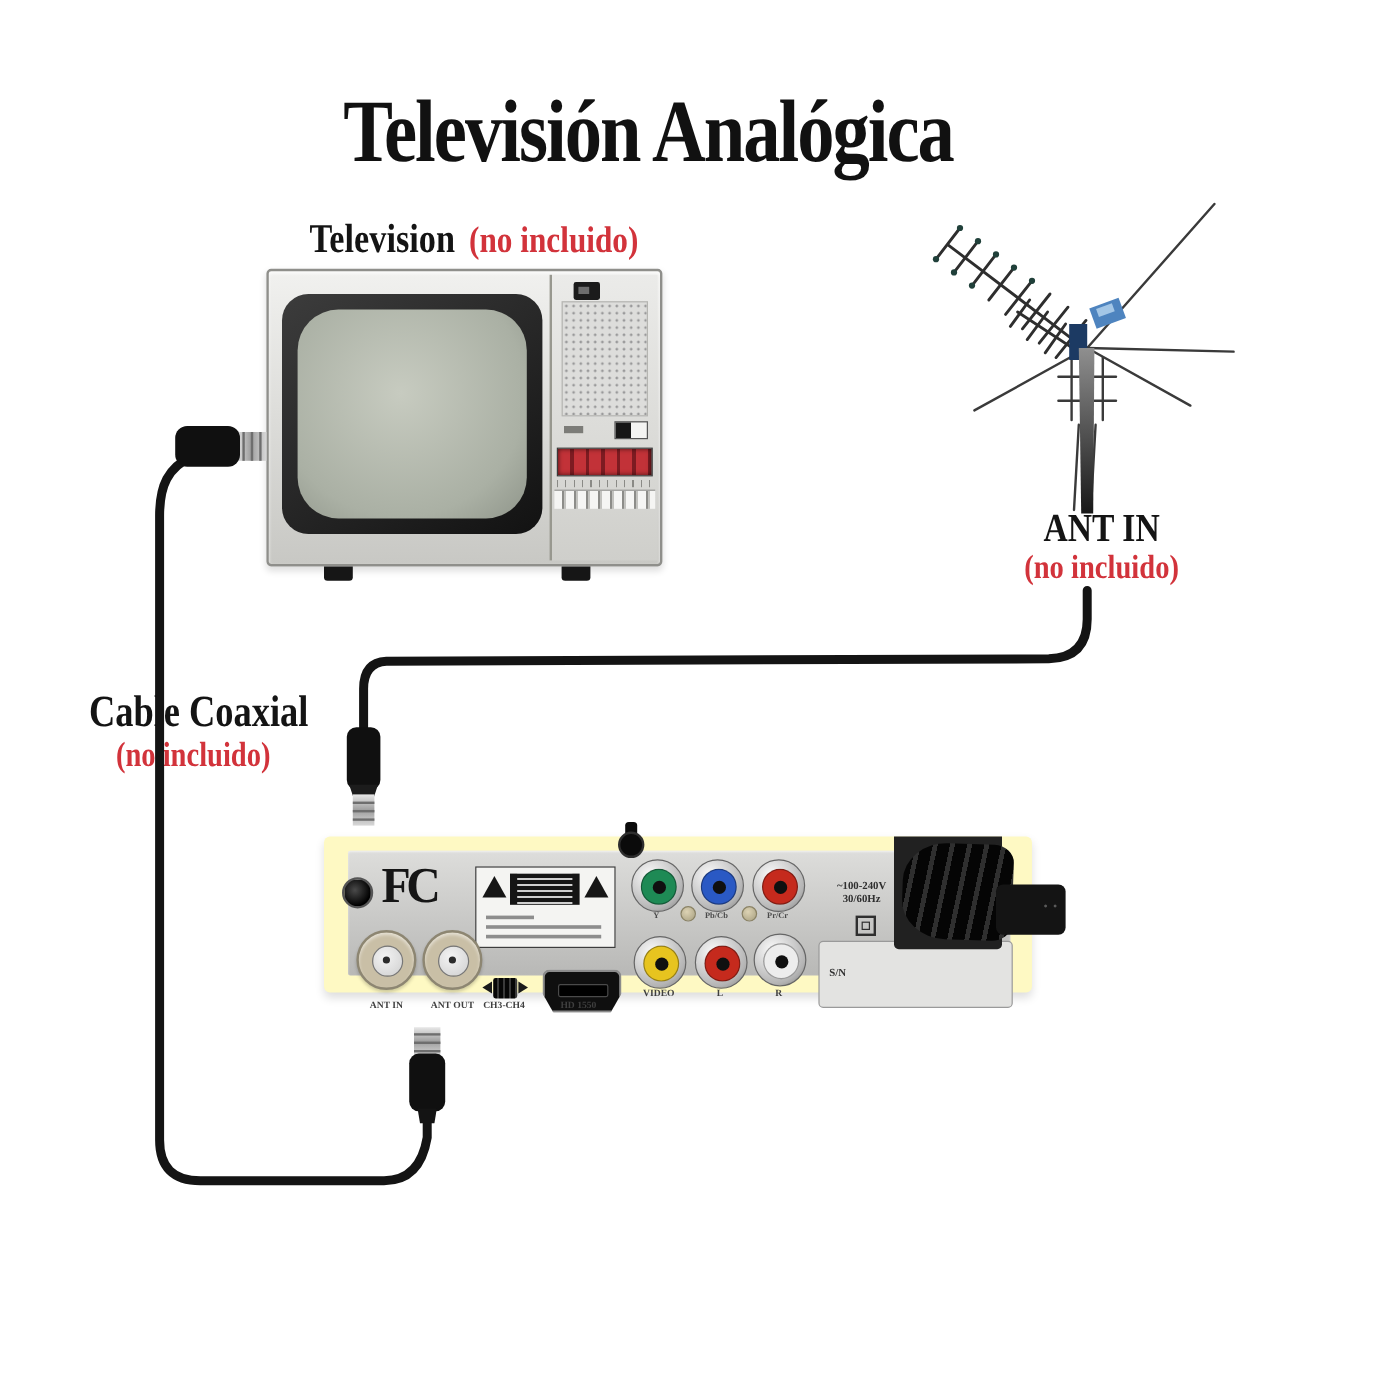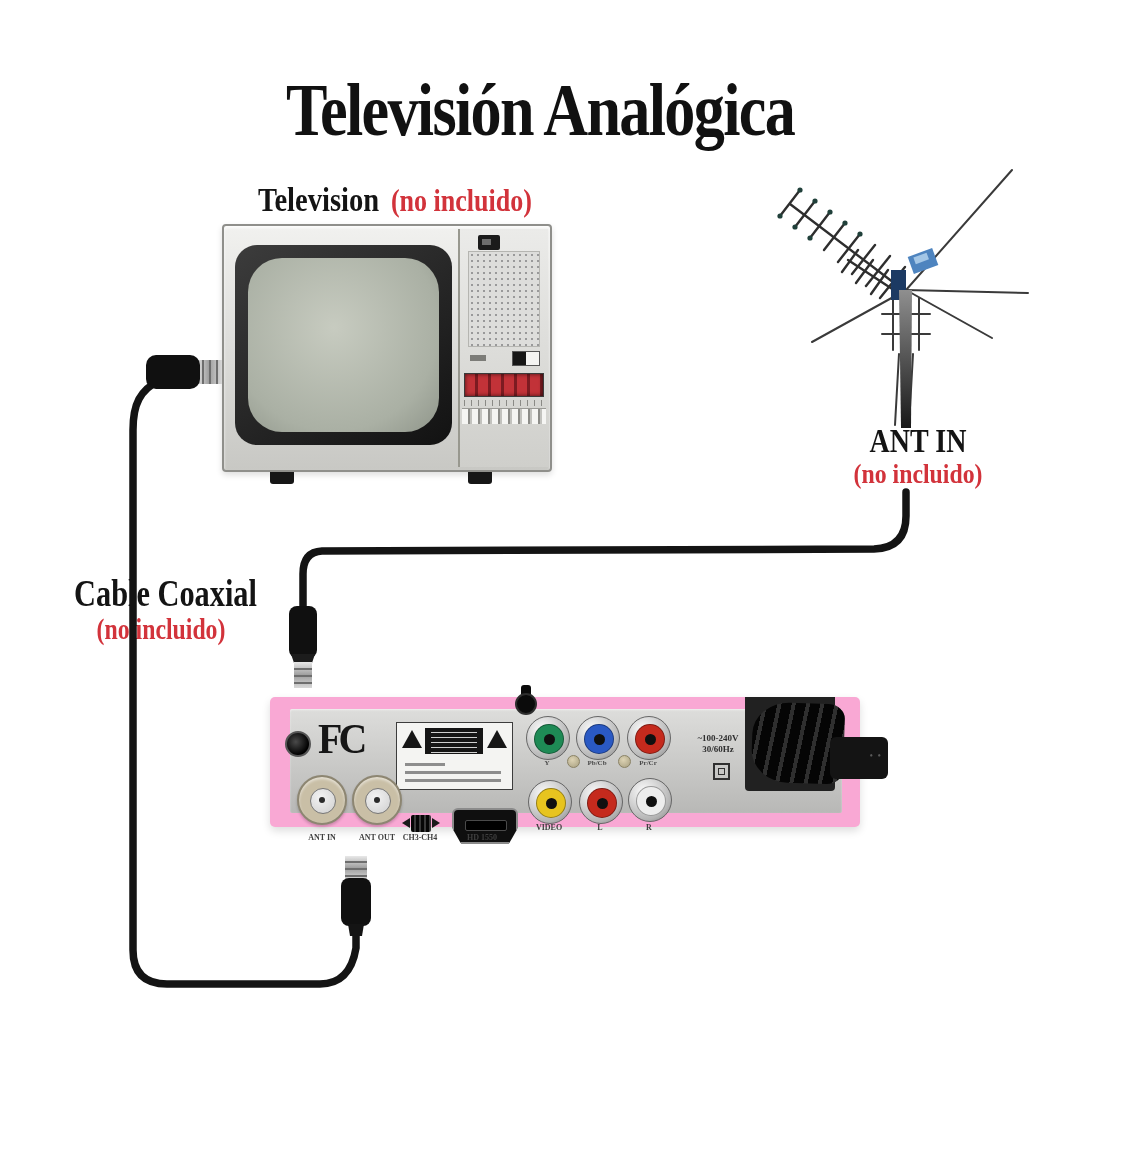--- a/index.html
+++ b/index.html
@@ -48,21 +48,21 @@
     background:repeating-linear-gradient(90deg,#c23238 0 10px,#7c1b21 10px 13px);
     box-shadow:inset 0 0 4px #000000aa;}
   .tv-ticks{position:absolute;left:4px;right:4px;top:171px;height:6px;
     background:repeating-linear-gradient(90deg,#8a8a86 0 1px,transparent 1px 7px);}
   .tv-buttons{position:absolute;left:2px;right:2px;top:179px;height:15px;border-top:1px solid #9a9a96;
     background:repeating-linear-gradient(90deg,#f5f5f3 0 6px,#8c8c88 6px 8px,#c2c2be 8px 10px);}
   .tv-foot{position:absolute;bottom:-12px;width:24px;height:12px;background:#161616;border-radius:0 0 3px 3px;}
   .tv-foot.f1{left:48px;} .tv-foot.f2{left:246px;}
 
   
-  .stb{position:absolute;left:270px;top:697px;width:590px;height:130px;background:#f9a8d4;
+  .stb{position:absolute;left:270px;top:697px;width:590px;height:130px;background:#fef9c3;
     border-radius:5px;z-index:2;box-shadow:0 4px 8px #00000022;}
   .stb-panel{position:absolute;left:20px;top:12px;right:18px;bottom:14px;
     background:linear-gradient(180deg,#dddddb,#b8b8b6);border-radius:2px;
     box-shadow:inset 0 1px 2px #ffffff99;}
   .screw-left{position:absolute;left:15px;top:34px;width:22px;height:22px;border-radius:50%;
     background:radial-gradient(circle at 40% 40%, #4a4a4a, #000 70%);border:2px solid #555;}
   .fcc{position:absolute;left:48px;top:18px;font-size:42px;font-weight:bold;color:#161616;
     letter-spacing:-4px;transform:scaleX(0.95);transform-origin:left;}
   .caution{position:absolute;left:126px;top:25px;width:115px;height:66px;background:#f4f4f2;
     border:1px solid #3c3c3c;}
@@ -296,20 +296,23 @@
     <div class="mini-screw ms1"></div>
     <div class="mini-screw ms2"></div>
     <div class="av-label al-video">VIDEO</div>
     <div class="av-label al-l">L</div>
     <div class="av-label al-r">R</div>
     <div class="pwr-text">
       <span>~100-240V</span><br>
       <span>30/60Hz</span>
     </div>
     <div class="dsq"></div>
+    <div class="sn-sticker">
+      <div class="sn-text">S/N</div>
+    </div>
     <div class="cord-recess"></div>
     <div class="cord-plug"></div>
     <div class="cord-end"></div>
   </div>
 
   <svg class="cables-svg" width="1148" height="1152" viewBox="0 0 1148 1152">
     <defs>
       <linearGradient id="metalV" x1="0" y1="0" x2="1" y2="0">
         <stop offset="0" stop-color="#e8e8e8"></stop>
           <stop offset="0.5" stop-color="#9e9e9e"></stop>

